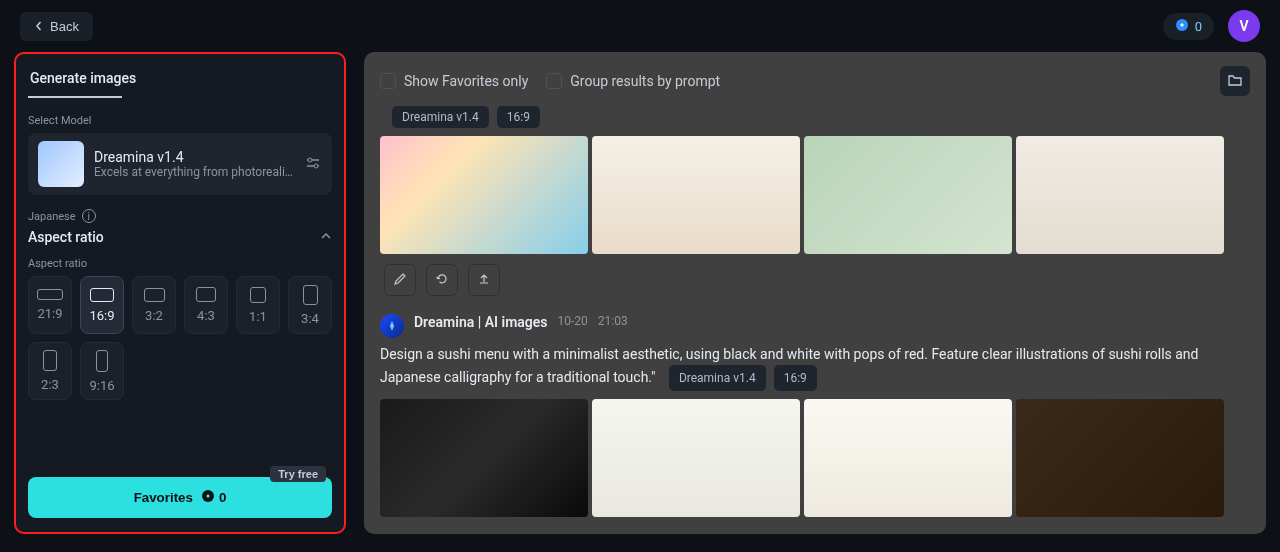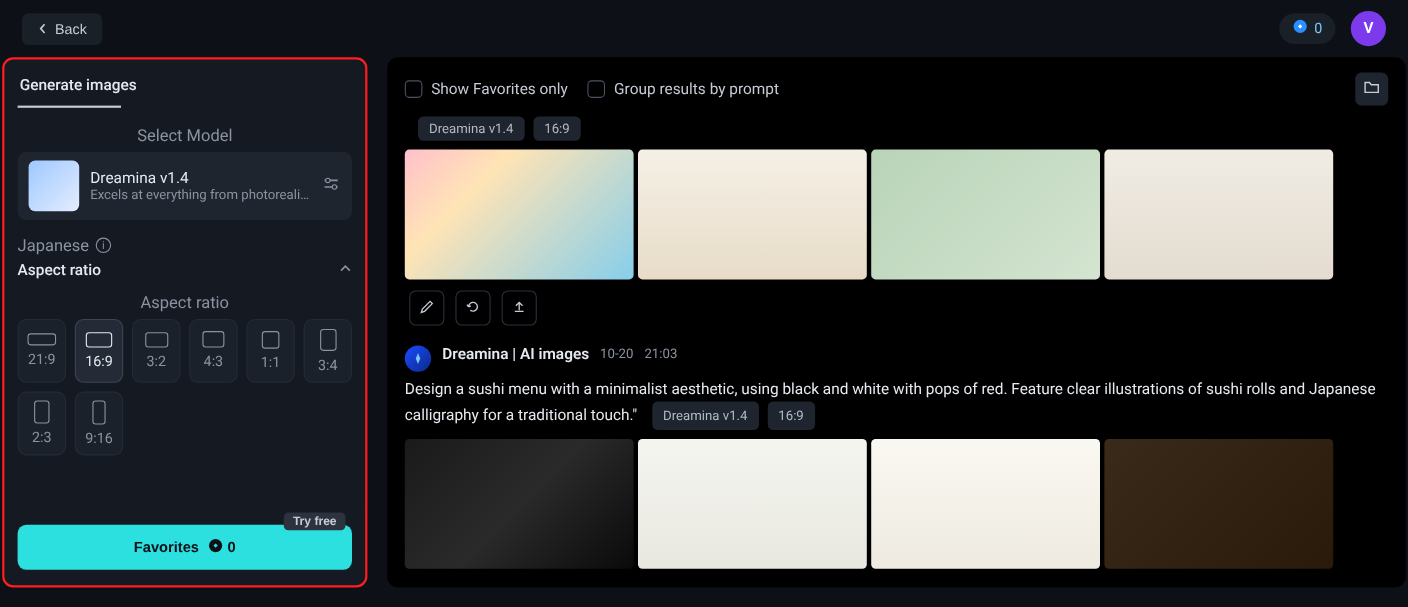--- a/index.html
+++ b/index.html
@@ -34,33 +34,33 @@
   .credits-pill {
     display: inline-flex; align-items: center; gap: 6px;
     background: #1a2028; border-radius: 20px; padding: 5px 12px;
     color: #7ac7ff; font-size: 13px;
   }
   .avatar {
     width: 32px; height: 32px; border-radius: 50%;
     background: #7c3aed; display: flex; align-items: center; justify-content: center;
     color: #fff; font-weight: 600;
   }
-  .layout { display: flex; gap: 18px; padding: 0 2px 14px; height: calc(100% - 56px); }
+  .layout { display: flex; gap: 18px; padding: 0 14px 14px; height: calc(100% - 56px); }
   .sidebar {
     width: 332px;
     background: #151a22;
     border-radius: 10px;
     padding: 12px 12px 14px;
     display: flex; flex-direction: column;
     border: 2px solid #ff1e1e;
     position: relative;
   }
   .tab-header { color: #e6eaf0; font-weight: 500; font-size: 14px; padding: 4px 2px 10px; }
   .tab-underline { width: 94px; height: 2px; background: #c5ccd6; margin-bottom: 12px; }
-  .section-label { color: #8a93a1; font-size: 15px; margin: 4px 0 6px; text-align: center; }
+  .section-label { color: #8a93a1; font-size: 11px; margin: 4px 0 6px; }
   .model-card {
     display: flex; align-items: center; gap: 10px;
     background: #1e252f; border-radius: 8px; padding: 8px 10px;
     margin-bottom: 14px;
   }
   .model-thumb {
     width: 46px; height: 46px; border-radius: 6px;
     background: linear-gradient(135deg,#9ec8ff,#e4edff);
     flex-shrink: 0;
   }
@@ -106,21 +106,21 @@
     display: flex; align-items: center; justify-content: center; gap: 8px;
     font-weight: 600; cursor: pointer; position: relative;
   }
   .try-free {
     position: absolute; top: -11px; right: 6px;
     background: #2c333e; color: #c5ccd6; font-size: 11px;
     padding: 2px 8px; border-radius: 4px;
   }
   .gen-credits { display: inline-flex; align-items: center; gap: 4px; }
   .main {
-    flex: 1; background: #000000; border-radius: 10px;
+    flex: 1; background: #404040; border-radius: 10px;
     padding: 14px 16px; overflow: hidden; position: relative;
   }
   .filter-row { display: flex; align-items: center; gap: 18px; margin-bottom: 10px; }
   .chk { display: inline-flex; align-items: center; gap: 8px; color: #c5ccd6; cursor: pointer; }
   .chk-box {
     width: 16px; height: 16px; border: 1.5px solid #4a5363; border-radius: 4px;
   }
   .folder-btn {
     margin-left: auto; width: 30px; height: 30px; border-radius: 6px;
     background: #1e252f; display: flex; align-items: center; justify-content: center;

